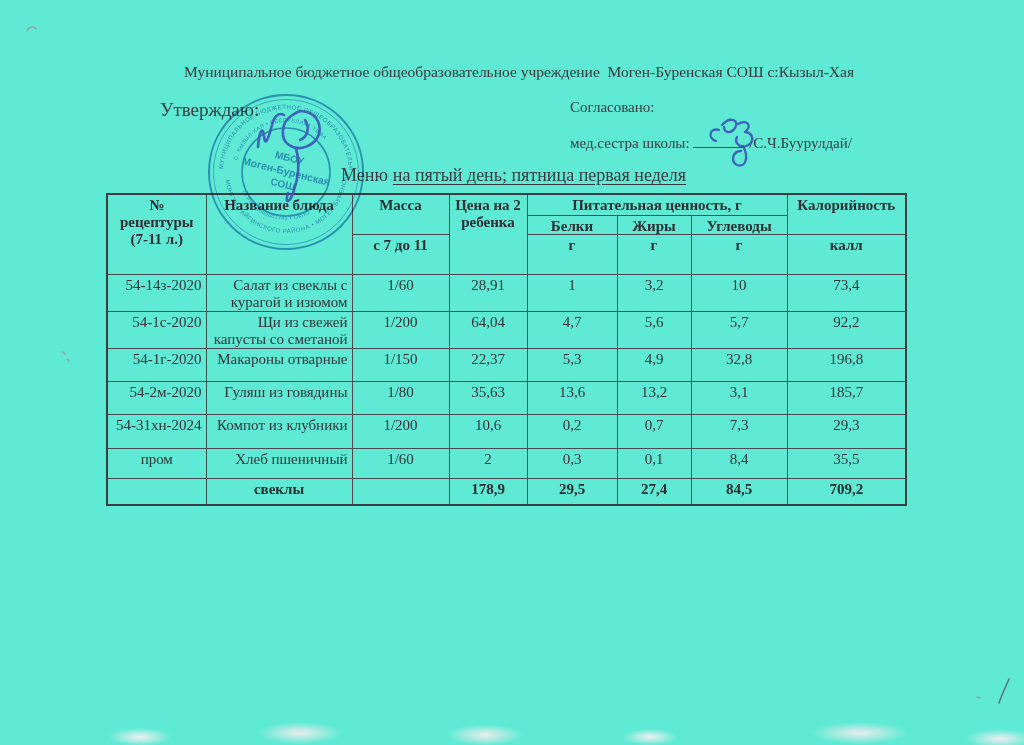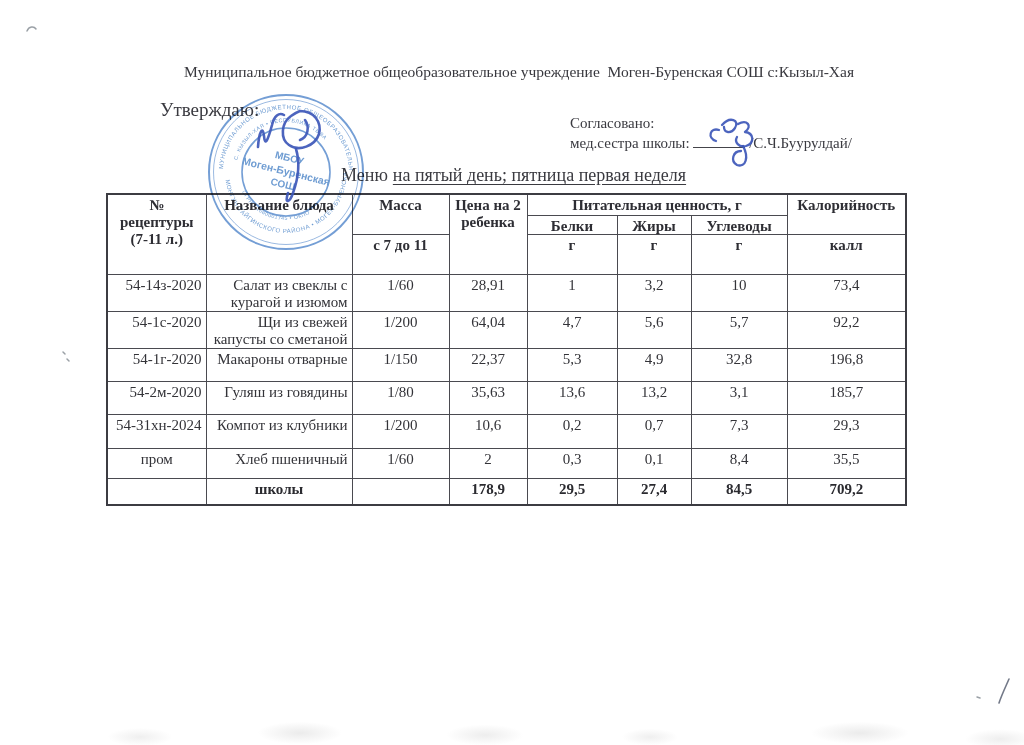--- a/index.html
+++ b/index.html
@@ -1,23 +1,23 @@
 <!DOCTYPE html>
 <html><head>
 <meta charset="utf-8">
 <style>
   html,body{margin:0;padding:0;background:#e9e9e9;}
   .page{
-    position:relative;width:1024px;height:745px;background:#ffffff;
+    position:relative;width:1024px;height:745px;background:#5eead4;
     overflow:hidden;font-family:"Liberation Serif", serif;color:#3a3a40;
   }
   .abs{position:absolute;}
   .doc-title{left:184px;top:63px;font-size:15.5px;white-space:pre-wrap;color:#38383e;}
   .approve{left:160px;top:99px;font-size:19px;}
-  .agree{left:570px;top:99px;font-size:15px;margin-top:16px;}
+  .agree{left:570px;top:99px;font-size:15px;}
   .sig-row{font-size:15px;white-space:nowrap;}
   .director-row{left:160px;top:133px;}
   .nurse-row{left:570px;top:133px;}
   .blank-line{display:inline-block;width:56px;border-bottom:1.3px solid #44444a;height:14px;vertical-align:baseline;}
   .menu-line{left:341px;top:165px;font-size:18px;}
   .menu-underlined{text-decoration:underline;text-underline-offset:3px;margin-left:5px;}
 
   
   table.menu{
     position:absolute;left:106px;top:193px;width:801px;
@@ -177,21 +177,21 @@
         <td class="c-left">Хлеб пшеничный</td>
         <td class="c-center">1/60</td>
         <td class="c-center">2</td>
         <td class="c-center">0,3</td>
         <td class="c-center">0,1</td>
         <td class="c-center">8,4</td>
         <td class="c-center">35,5</td>
       </tr>
       <tr class="r7">
         <td class="c-center"></td>
-        <td class="c-center bold">школы</td>
+        <td class="c-center bold">свеклы</td>
         <td class="c-center"></td>
         <td class="c-center bold">178,9</td>
         <td class="c-center bold">29,5</td>
         <td class="c-center bold">27,4</td>
         <td class="c-center bold">84,5</td>
         <td class="c-center bold">709,2</td>
       </tr>
     </tbody>
   </table>
 

